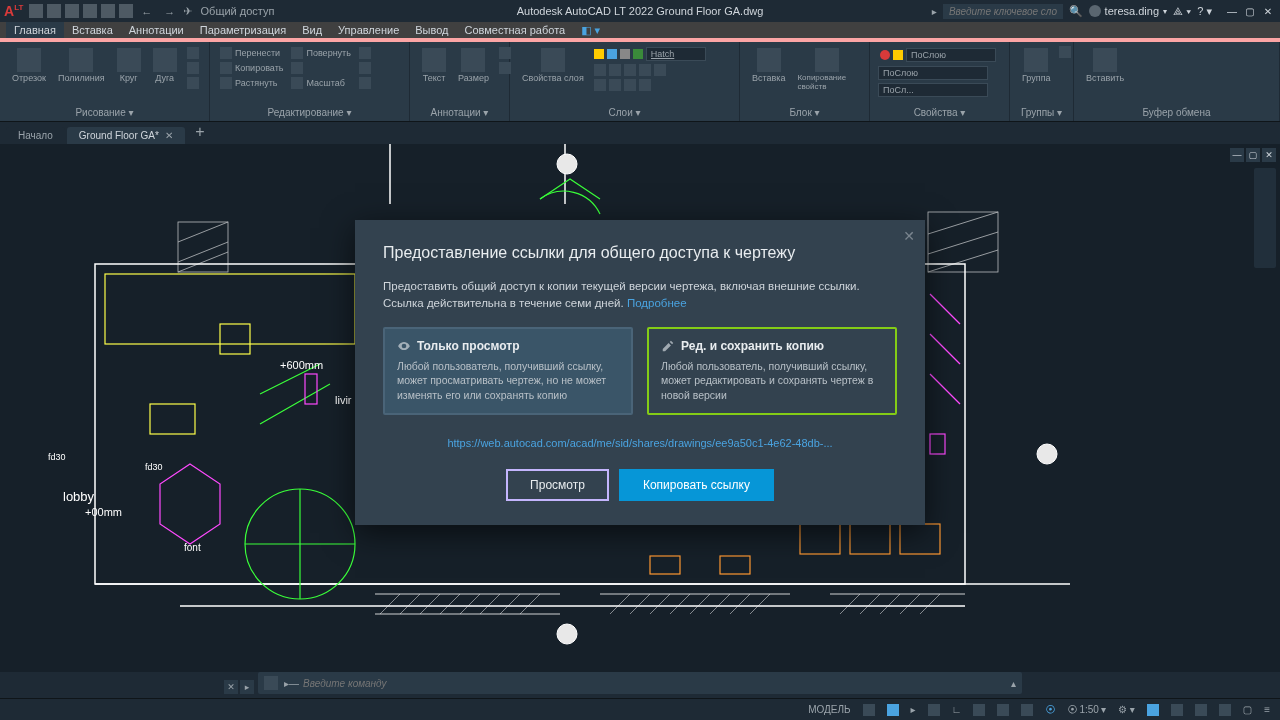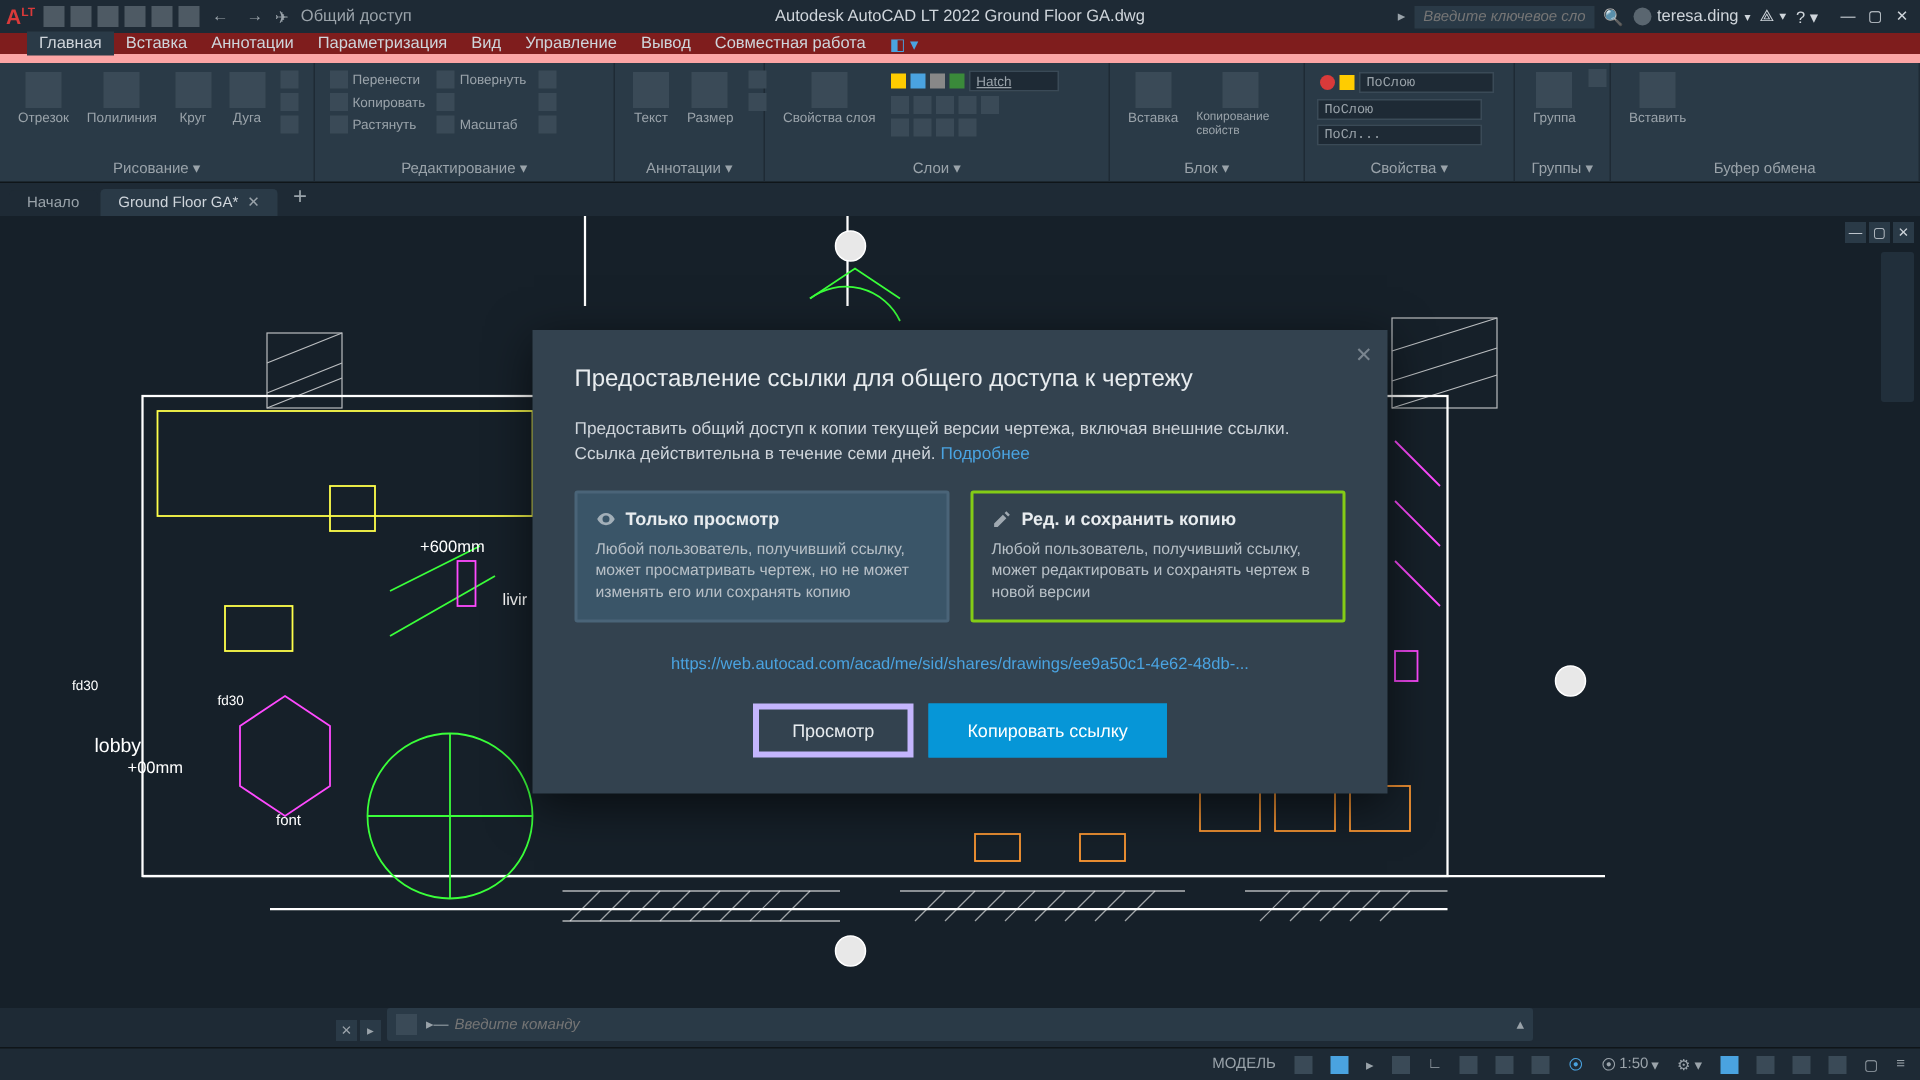--- a/index.html
+++ b/index.html
@@ -13,38 +13,38 @@
 .share-link { color:#9aa3aa; margin-left:8px; font-size:11px; cursor:pointer; }
 .app-title { position:absolute; left:50%; transform:translateX(-50%); color:#cfd5db; font-size:11px; }
 .title-right { margin-left:auto; display:flex; align-items:center; gap:6px; }
 .search-box { background:#2a3a47; border:none; color:#9aa3aa; font-size:10px; font-style:italic; padding:2px 6px; width:120px; }
 .user { color:#cfd5db; font-size:11px; display:flex; align-items:center; gap:4px; }
 .user-icon { width:12px; height:12px; background:#5a6670; border-radius:50%; }
 .win-controls { display:flex; gap:2px; margin-left:6px; }
 .win-btn { width:16px; height:14px; display:flex; align-items:center; justify-content:center; color:#cfd5db; font-size:10px; cursor:pointer; }
 
 
-.menubar { height:20px; background:#7f1d1d; display:flex; align-items:center; padding:0 18px; font-size:11px; border-bottom:6px solid #fca5a5; }
+.menubar { height:20px; background:#404040; display:flex; align-items:center; padding:0 6px; font-size:11px; border-bottom:4px solid #fca5a5; }
 .menu-item { padding:2px 8px; color:#cfd5db; cursor:pointer; }
 .menu-item.active { background:#2a3a47; }
 
 
 .ribbon { height:80px; background:#2a3a47; display:flex; border-bottom:1px solid #0f1519; }
 .ribbon-panel { border-right:1px solid #1e2a35; padding:2px 6px; display:flex; flex-direction:column; }
 .ribbon-body { flex:1; display:flex; gap:4px; align-items:flex-start; padding:2px; }
 .ribbon-label { text-align:center; font-size:10px; color:#9aa3aa; padding:1px 0; }
 .big-tool { display:flex; flex-direction:column; align-items:center; gap:1px; padding:2px 4px; cursor:pointer; }
 .big-tool-icon { width:24px; height:24px; background:#3a4a57; }
 .big-tool-label { font-size:9px; color:#9aa3aa; }
 .tool-col { display:flex; flex-direction:column; gap:1px; }
 .tool-row { display:flex; align-items:center; gap:3px; font-size:9px; color:#9aa3aa; padding:1px 2px; cursor:pointer; }
 .tool-row-icon { width:12px; height:12px; background:#3a4a57; }
 .swatch { width:10px;height:10px;}
 .hatch-select { background:#1e2a35; border:1px solid #3a4a57; color:#9aa3aa; font-size:9px; padding:1px 4px; width:60px;text-decoration:underline; }
-.prop-select { background:#1e2a35; border:1px solid #3a4a57; color:#9aa3aa; font-size:9px; padding:1px 4px; width:90px; margin:1px 0;font-family:Liberation Mono, monospace;}
+.prop-select { background:#1e2a35; border:1px solid #3a4a57; color:#9aa3aa; font-size:9px; padding:1px 4px; width:90px; margin:1px 0;}
 
 
 .filetabs { height:22px; background:#1e2a35; display:flex; align-items:flex-end; padding:0 6px; }
 .filetab { background:#2a3a47; color:#cfd5db; font-size:10px; padding:3px 12px; margin-right:2px; border-top-left-radius:3px; border-top-right-radius:3px; cursor:pointer; display:flex; align-items:center; gap:6px; }
 .filetab.inactive { background:#1e2a35; color:#9aa3aa; }
 .filetab-close { font-size:10px; color:#9aa3aa; }
 .filetab-add { color:#9aa3aa; padding:3px 8px; cursor:pointer; }
 
 
 .canvas { position:absolute; top:144px; left:0; right:0; bottom:48px; background:#162029; overflow:hidden; }
@@ -80,21 +80,21 @@
 .modal-desc a { color:#4aa3e0; text-decoration:none; cursor:pointer; }
 .modal-options { display:flex; gap:14px; margin-bottom:18px; }
 .modal-option { flex:1; border:2px solid #84cc16; border-radius:2px; padding:10px 12px; cursor:pointer; }
 .modal-option.selected { background:#3a5568; border-color:#4a6478; }
 .modal-option-title { font-size:12px; color:#e8ecef; font-weight:600; margin-bottom:6px; display:flex; align-items:center; gap:6px; }
 .modal-option-icon { width:14px; height:14px; opacity:.7; }
 .modal-option-desc { font-size:10.5px; color:#b8c0c7; line-height:1.4; }
 .modal-link { text-align:center; margin-bottom:18px; }
 .modal-link a { color:#4aa3e0; font-size:11px; text-decoration:none; cursor:pointer; }
 .modal-actions { display:flex; justify-content:center; gap:10px; }
-.modal-btn { padding:7px 22px; font-size:12px; border:4px solid #c4b5fd; background:transparent; color:#e8ecef; cursor:pointer; }
+.modal-btn { padding:7px 22px; font-size:12px; border:2px solid #c4b5fd; background:transparent; color:#e8ecef; cursor:pointer; }
 .modal-btn.primary { background:#0696d7; border-color:#0696d7; color:#fff; }
 
 
 .dtext { position:absolute; font-size:11px; color:#fff;margin-top:40px; }
 </style>
 </head>
 <body>
 
 <div class="titlebar">
   <span class="logo"><span>A</span><sup style="font-size:8px;">LT</sup></span>

